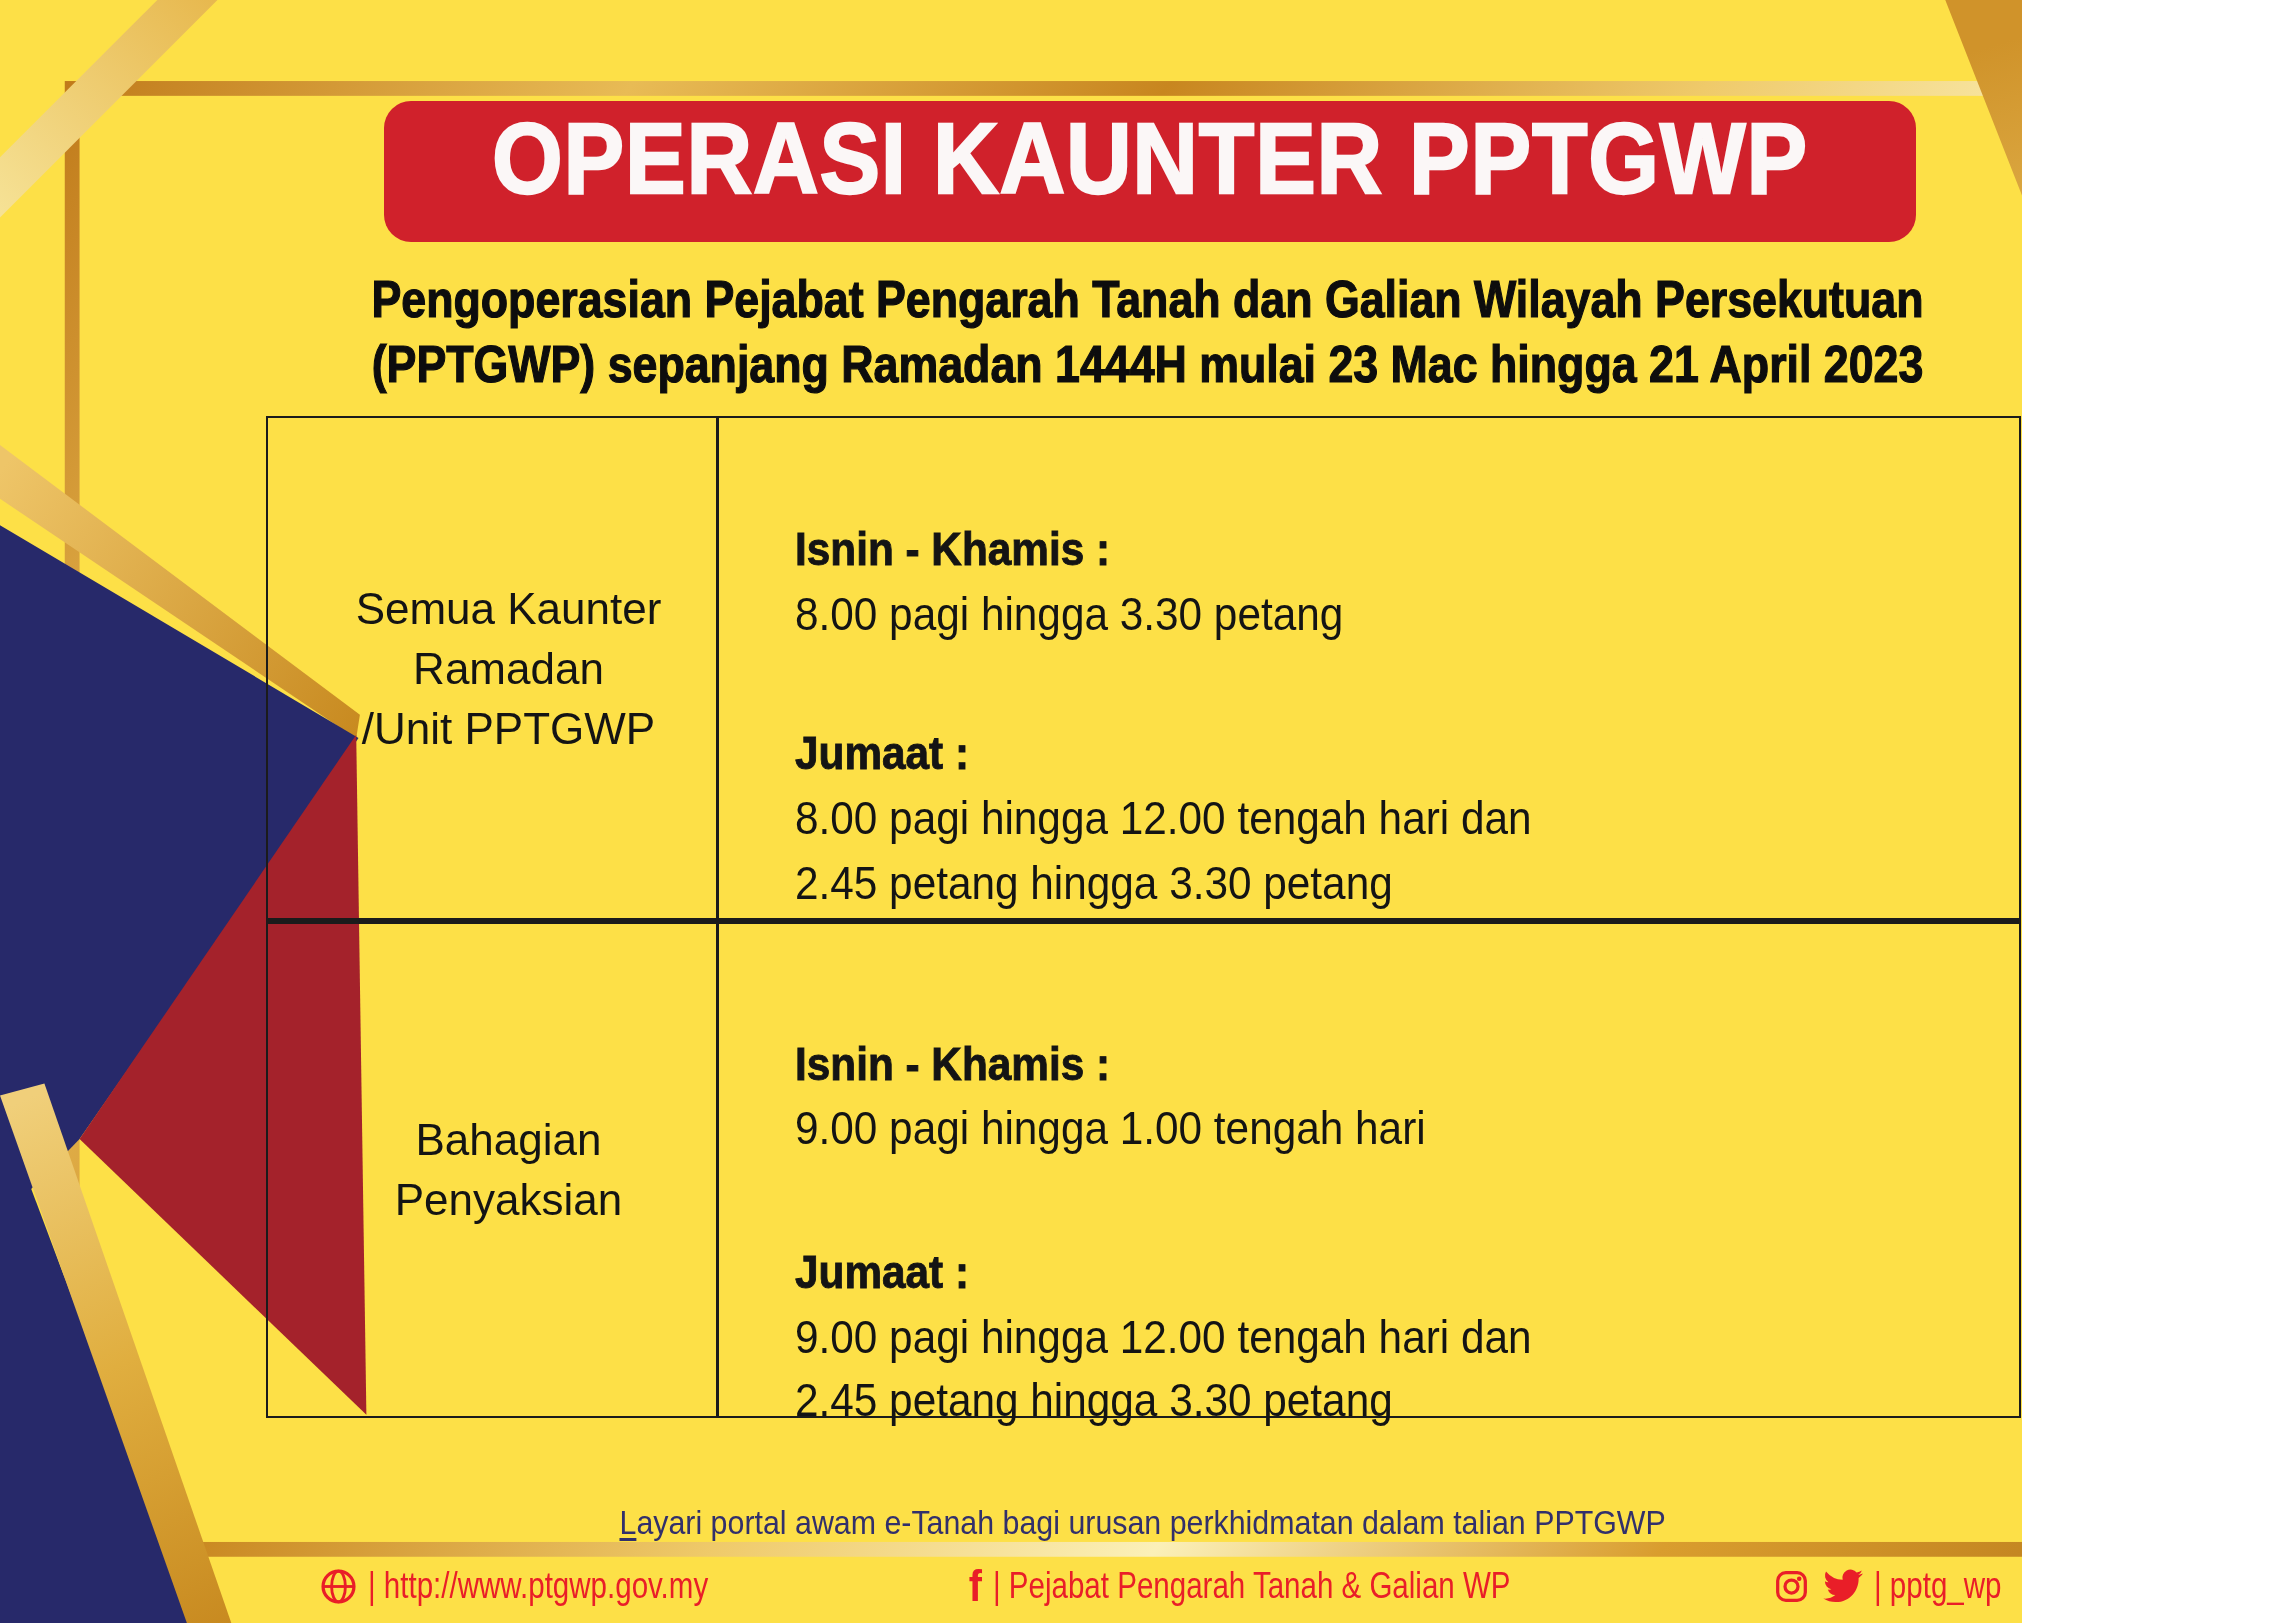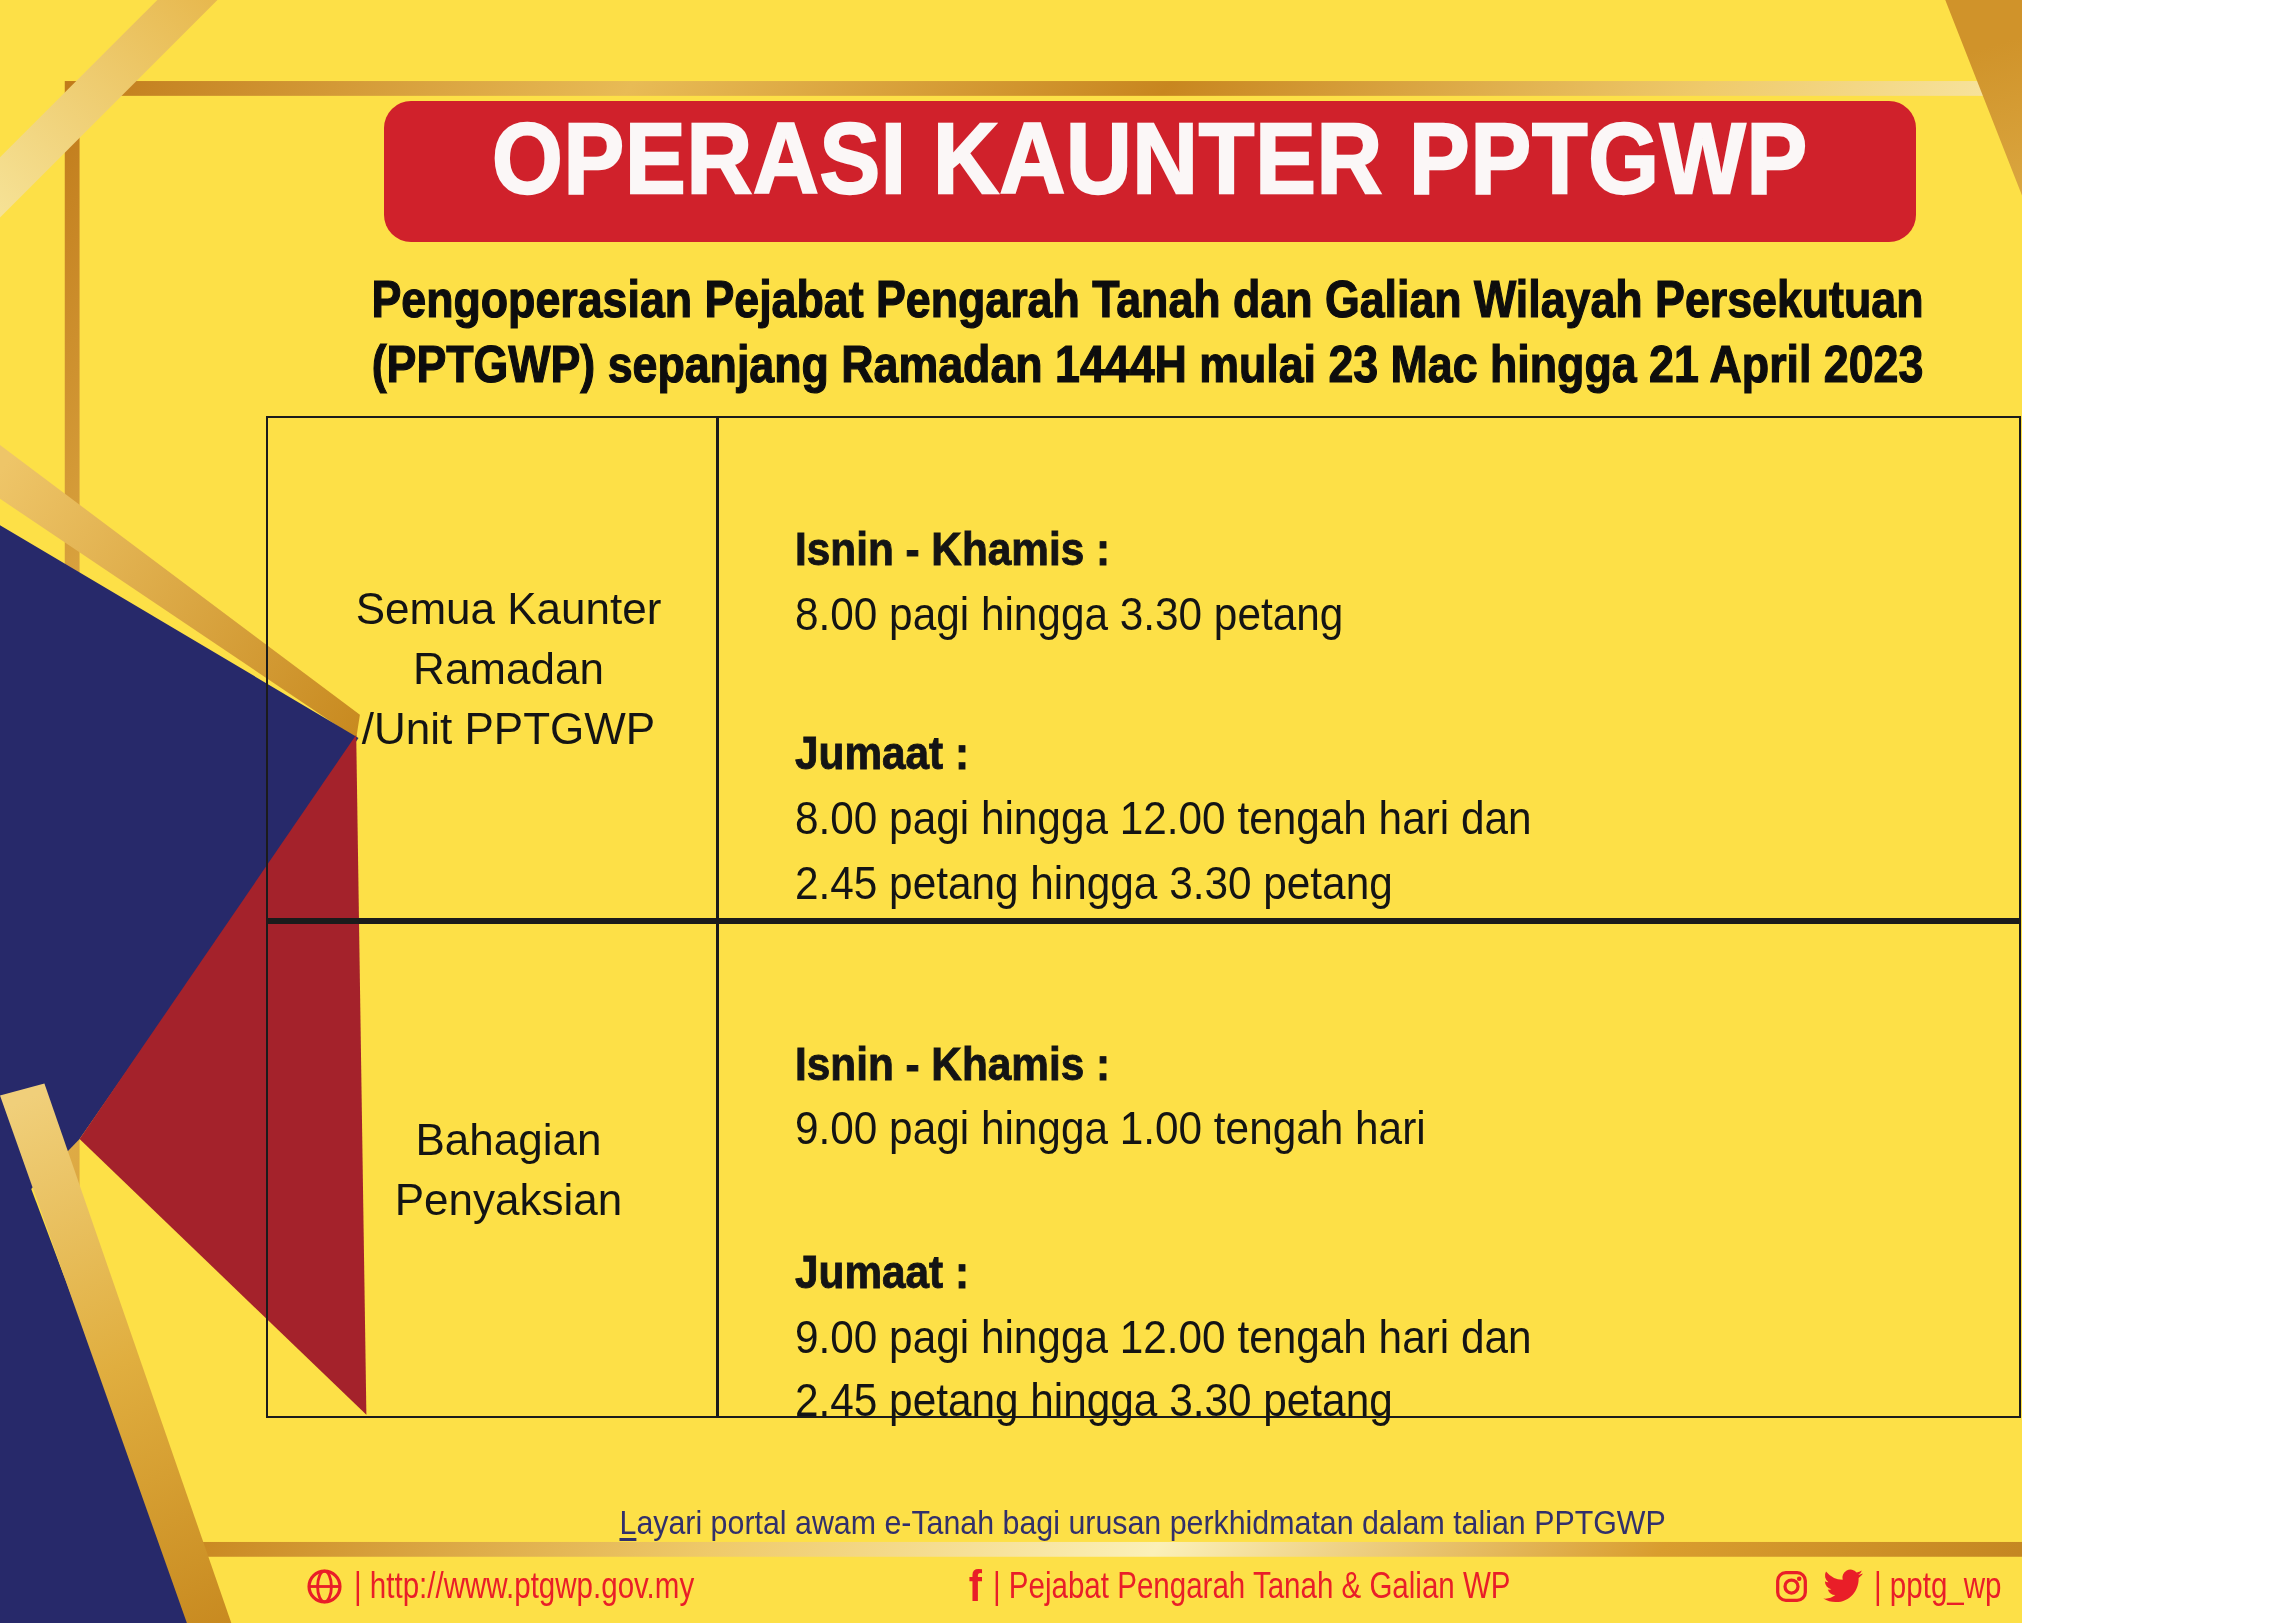--- a/index.html
+++ b/index.html
@@ -33,21 +33,21 @@
   
   .note{position:absolute;left:0;top:1466px;width:2286px;text-align:center;color:#32306b;
         font-size:33px;font-weight:400;margin-top:38px;}
   .note .n{display:inline-block;transform:scaleX(.92);white-space:nowrap;}
   .note .n::first-letter{text-decoration:underline;text-underline-offset:3.7px;}
 
   
   .fgroup{position:absolute;top:1558px;height:56px;display:flex;align-items:center;gap:10.2px;}
   .fgroup .ft{font-size:36px;color:#e91e28;font-weight:400;white-space:nowrap;
               transform:scaleX(.82);transform-origin:left center;}
-  .g1{left:305px;} .g2{left:968px;} .g3{left:1772px;}
+  .g1{left:319px;} .g2{left:968px;} .g3{left:1772px;}
   .fbglyph{font-size:44px;font-weight:800;color:#e91e28;line-height:44px;transform:scaleX(.9);}
 </style>
 </head>
 <body>
 
 <div class="canvas">
 
   <svg class="decor" viewBox="0 0 4961 3508">
     <defs>
       <linearGradient id="gframe" gradientUnits="userSpaceOnUse" x1="140" y1="175" x2="4820" y2="3350">

